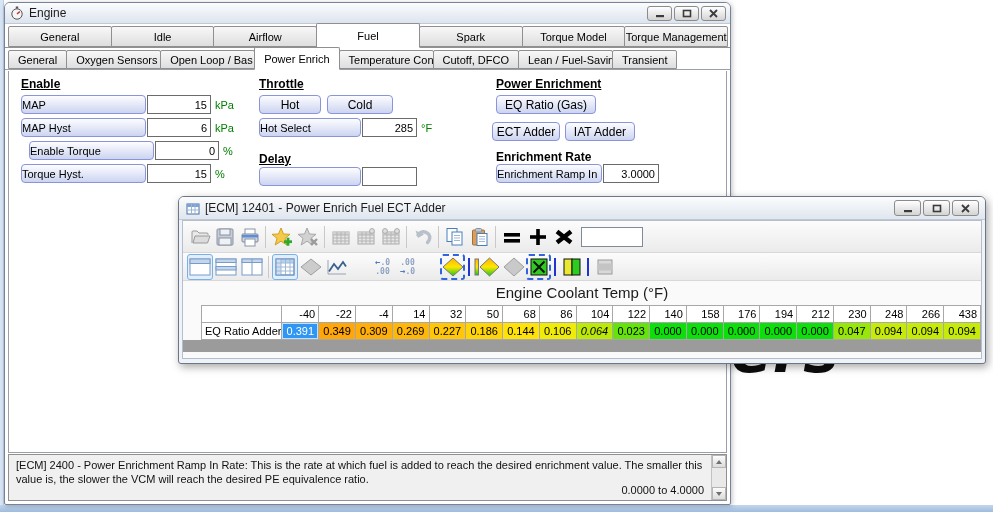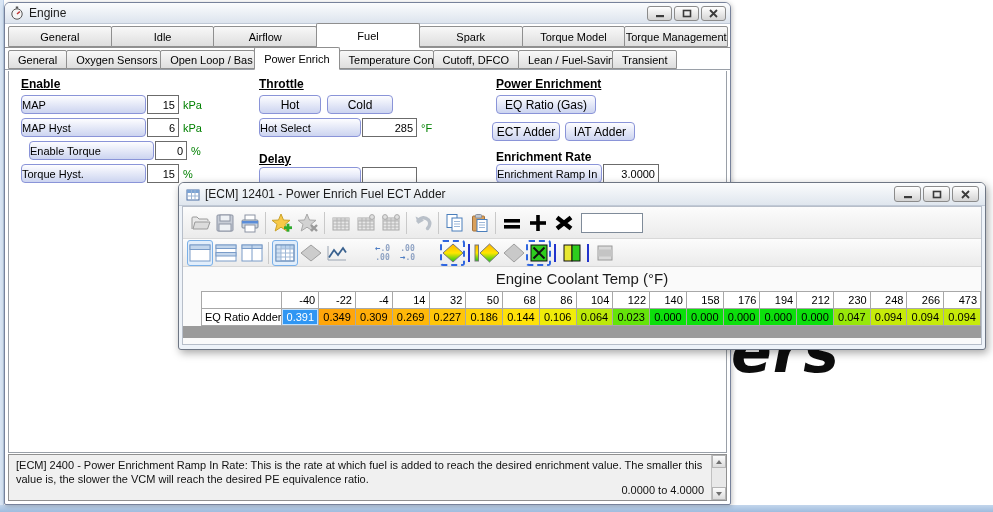--- a/index.html
+++ b/index.html
@@ -56,21 +56,21 @@
     background:#fff; border:1px solid #9aa0a8; border-top:none;
   }
   .heading { font-size:12px; font-weight:bold; color:#000; text-decoration:underline; position:absolute; }
   .heading.nounder { text-decoration:none; }
   .field { position:absolute; display:flex; height:19px; }
   .plabel {
     background:linear-gradient(#fdfdff,#ccd4f0); border:1px solid #8a94d8; border-radius:4px;
     font-size:11px; color:#000; padding:0 0; display:flex; align-items:center; flex:0 0 auto;
   }
   .pvalue {
-    background:#fff; border:1px solid #6b6b6b; width:32px; font-size:11px; color:#000;
+    background:#fff; border:1px solid #6b6b6b; width:64px; font-size:11px; color:#000;
     display:flex; align-items:center; justify-content:flex-end; padding:0 3px; margin-left:1px;
   }
   .punit { font-size:11px; color:#008000; display:flex; align-items:center; margin-left:4px; }
   .pillbtn {
     position:absolute; background:linear-gradient(#fdfdff,#ccd4f0); border:1px solid #8a94d8; border-radius:4px;
     font-size:12px; color:#000; display:flex; align-items:center; justify-content:center; height:19px;
   }
   
   .descpanel {
     position:absolute; left:3px; right:3px; bottom:3px; height:47px;
@@ -85,21 +85,21 @@
 
   
   .watermark {
     position:absolute; left:731px; top:316px; z-index:4;
     font-family:"DejaVu Sans", sans-serif; font-style:italic; font-weight:800;
     font-size:60px; color:#0d0d0d; letter-spacing:1px;
   }
 
   
   .ect-win {
-    position:absolute; left:178px; top:182px; width:808px; height:168px;
+    position:absolute; left:178px; top:196px; width:808px; height:168px;
     background:#eef3f9; border:1px solid #6e7684; border-radius:6px 6px 3px 3px;
     box-shadow:2px 3px 8px rgba(0,0,0,.35); z-index:10;
     padding:0 3px 3px 3px;
   }
   .ect-win .titlebar { height:23px; border-radius:5px 5px 0 0; background:linear-gradient(#fbfcfd,#dfe6ee); margin:0 -3px; padding:0 6px; }
   .ect-body { background:#fafafa; border:1px solid #b7bec9; height:139px; overflow:hidden; }
   .toolbar { display:flex; align-items:center; padding:2px 2px 2px 4px; background:linear-gradient(#fcfcfc,#ebebeb); border-bottom:1px solid #d8d8d8; }
   .toolbar.r1 { height:32px; }
   .toolbar.r2 { height:28px; }
   .tbi { height:26px; min-width:25px; display:flex; align-items:center; justify-content:center; border-radius:3px; border:1px solid transparent; }
@@ -501,35 +501,35 @@
               <th class="colh">104</th>
               <th class="colh">122</th>
               <th class="colh">140</th>
               <th class="colh">158</th>
               <th class="colh">176</th>
               <th class="colh">194</th>
               <th class="colh">212</th>
               <th class="colh">230</th>
               <th class="colh">248</th>
               <th class="colh">266</th>
-              <th class="colh">473</th>
+              <th class="colh">438</th>
             </tr>
           </thead>
         <tbody>
             <tr id="map-row">
               <th class="rowh">EQ Ratio Adder</th>
               <td class="sel" style="background: rgb(47, 150, 243);">0.391</td>
               <td style="background: rgb(255, 166, 10);">0.349</td>
               <td style="background: rgb(255, 174, 10);">0.309</td>
               <td style="background: rgb(255, 184, 10);">0.269</td>
               <td style="background: rgb(255, 198, 10);">0.227</td>
               <td style="background: rgb(255, 212, 10);">0.186</td>
               <td style="background: rgb(255, 226, 10);">0.144</td>
               <td style="background: rgb(240, 236, 10);">0.106</td>
-              <td style="background: rgb(188, 233, 10);">0.064</td>
+              <td style="background: rgb(188, 233, 10); font-style: italic;">0.064</td>
               <td style="background: rgb(100, 228, 10);">0.023</td>
               <td style="background: rgb(12, 223, 12);">0.000</td>
               <td style="background: rgb(12, 223, 12);">0.000</td>
               <td style="background: rgb(12, 223, 12);">0.000</td>
               <td style="background: rgb(12, 223, 12);">0.000</td>
               <td style="background: rgb(12, 223, 12);">0.000</td>
               <td style="background: rgb(151, 231, 10);">0.047</td>
               <td style="background: rgb(198, 234, 10);">0.094</td>
               <td style="background: rgb(198, 234, 10);">0.094</td>
               <td style="background: rgb(198, 234, 10);">0.094</td>

